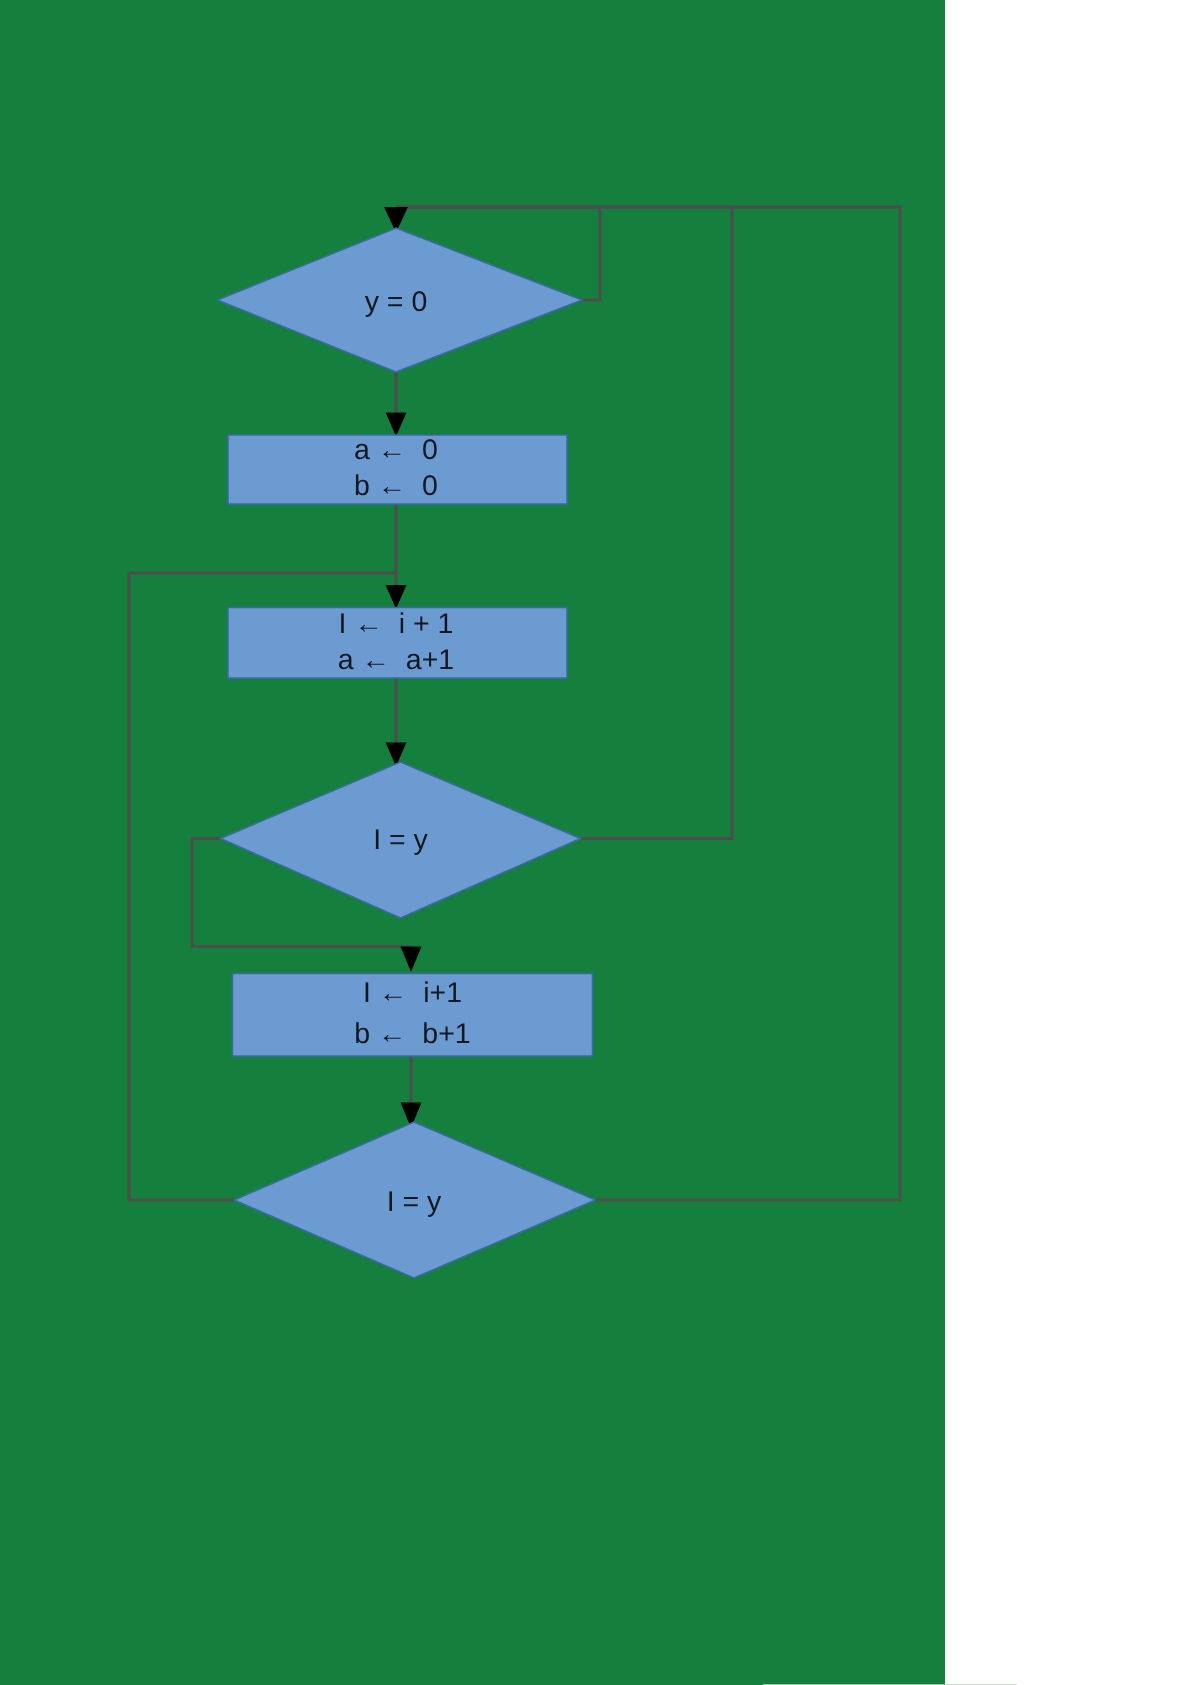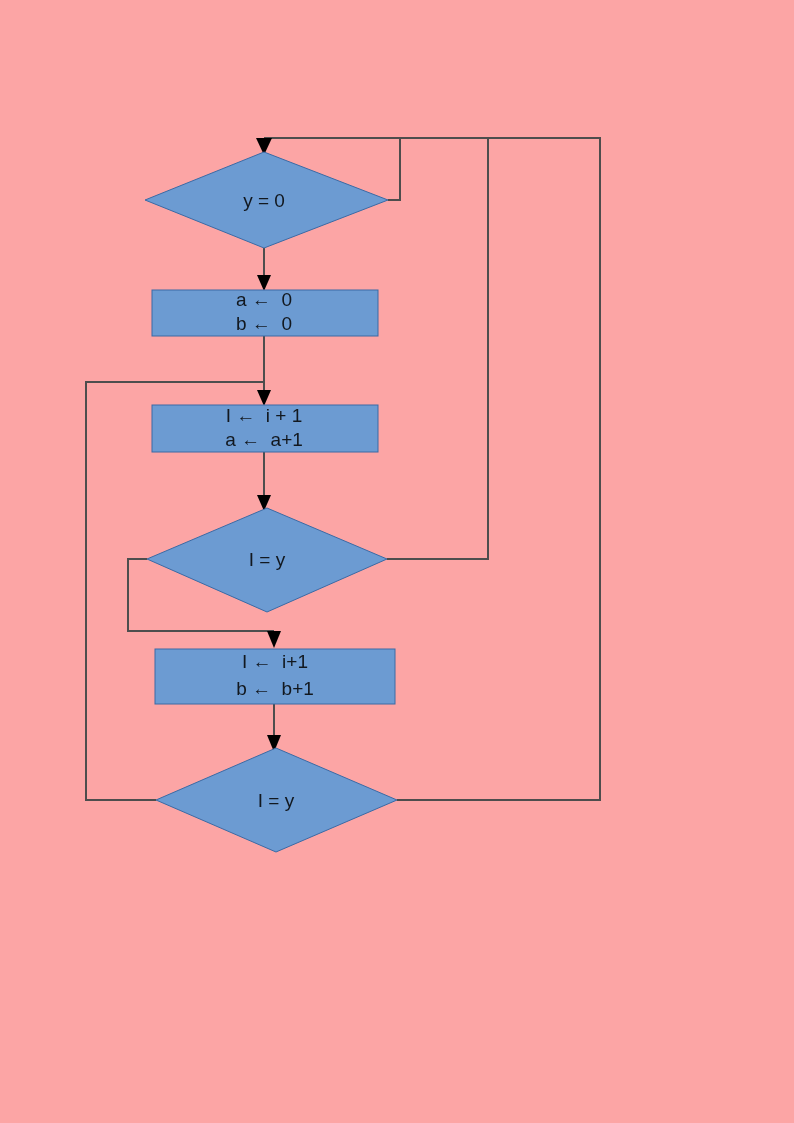--- a/index.html
+++ b/index.html
@@ -6,23 +6,23 @@
   html, body {
     margin: 0;
     padding: 0;
     background: #ffffff;
   }
   body {
     font-family: "Liberation Sans", sans-serif;
   }
   #canvas {
     position: relative;
-    width: 794px;
+    width: 630px;
     height: 1123px;
-    background: #fca5a5;
+    background: #15803d;
     overflow: hidden;
   }
   #flow-svg {
     position: absolute;
     left: 0;
     top: 0;
     width: 794px;
     height: 1123px;
     display: block;
   }

